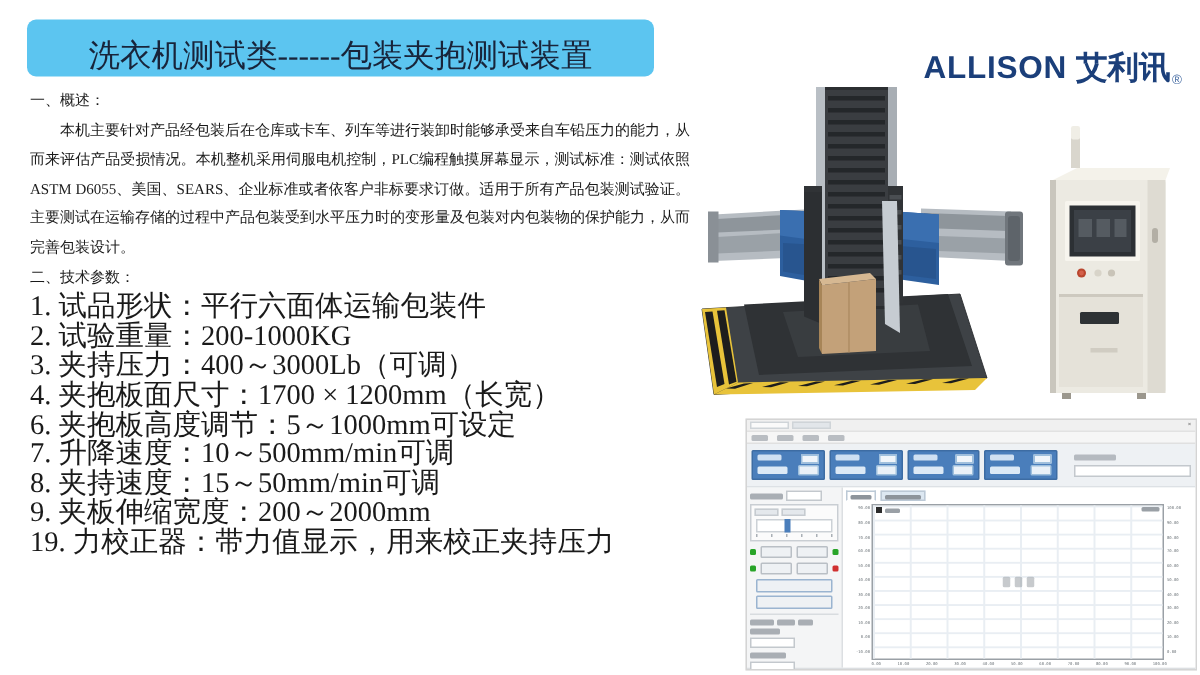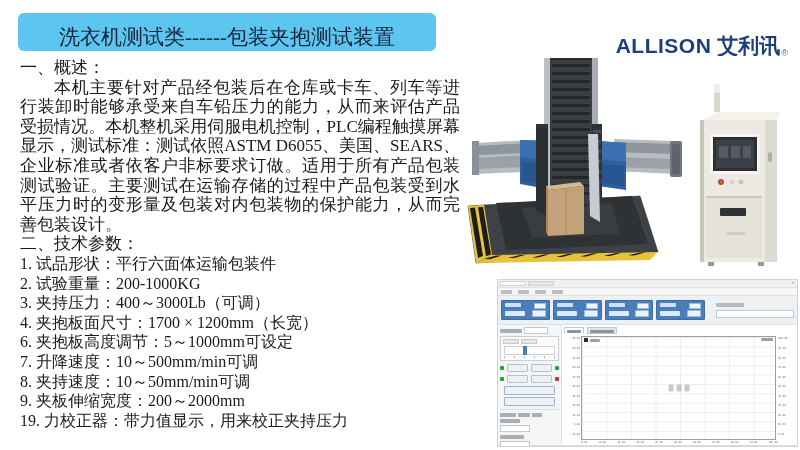--- a/index.html
+++ b/index.html
@@ -69,32 +69,32 @@
   }
 
   
   #body-text {
     position: absolute;
     left: 20px;
     top: 58px;
     width: 440px;
   }
   .para {
-    font-size: 17px;
+    font-size: 10px;
     line-height: 19.6px;
     color: #1a1a1a;
     text-align: justify;
     margin: 0;
     font-family: "Liberation Serif", "DejaVu Serif", serif;
   }
   .para.indent {
     text-indent: 2em;
   }
   .spec-line {
-    font-size: 16px;
+    font-size: 19px;
     line-height: 19.6px;
     color: #1a1a1a;
     margin: 0;
     white-space: nowrap;
     font-family: "Liberation Serif", "DejaVu Serif", serif;
   }
 
   
   #machine-photo {
     position: absolute;
@@ -455,21 +455,21 @@
   <p class="para">一、概述：</p>
   <p class="para indent">本机主要针对产品经包装后在仓库或卡车、列车等进行装卸时能够承受来自车铅压力的能力，从而来评估产品受损情况。本机整机采用伺服电机控制，PLC编程触摸屏幕显示，测试标准：测试依照ASTM D6055、美国、SEARS、企业标准或者依客户非标要求订做。适用于所有产品包装测试验证。主要测试在运输存储的过程中产品包装受到水平压力时的变形量及包装对内包装物的保护能力，从而完善包装设计。</p>
   <p class="para">二、技术参数：</p>
   <div>
     <p class="spec-line">1. 试品形状：平行六面体运输包装件</p>
     <p class="spec-line">2. 试验重量：200-1000KG</p>
     <p class="spec-line">3. 夹持压力：400～3000Lb（可调）</p>
     <p class="spec-line">4. 夹抱板面尺寸：1700 × 1200mm（长宽）</p>
     <p class="spec-line">6. 夹抱板高度调节：5～1000mm可设定</p>
     <p class="spec-line">7. 升降速度：10～500mm/min可调</p>
-    <p class="spec-line">8. 夹持速度：10～50mm/min可调</p>
+    <p class="spec-line">8. 夹持速度：15～50mm/min可调</p>
     <p class="spec-line">9. 夹板伸缩宽度：200～2000mm</p>
     <p class="spec-line">19. 力校正器：带力值显示，用来校正夹持压力</p>
   </div>
 </div>
 
 <div id="machine-photo">
   <svg class="photo-svg" width="336" height="215" viewBox="0 0 336 215">
     <rect x="0" y="0" width="336" height="215" fill="#ffffff"></rect>
 
     <g>

